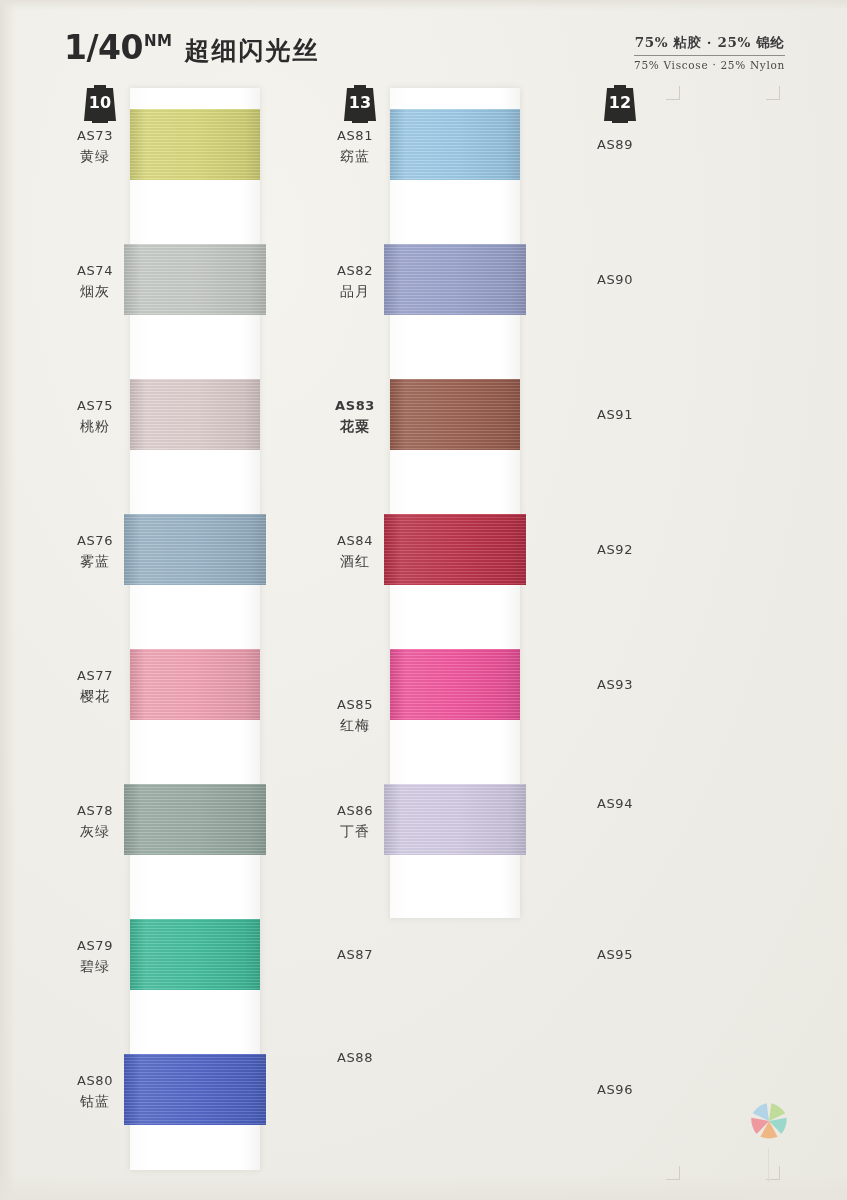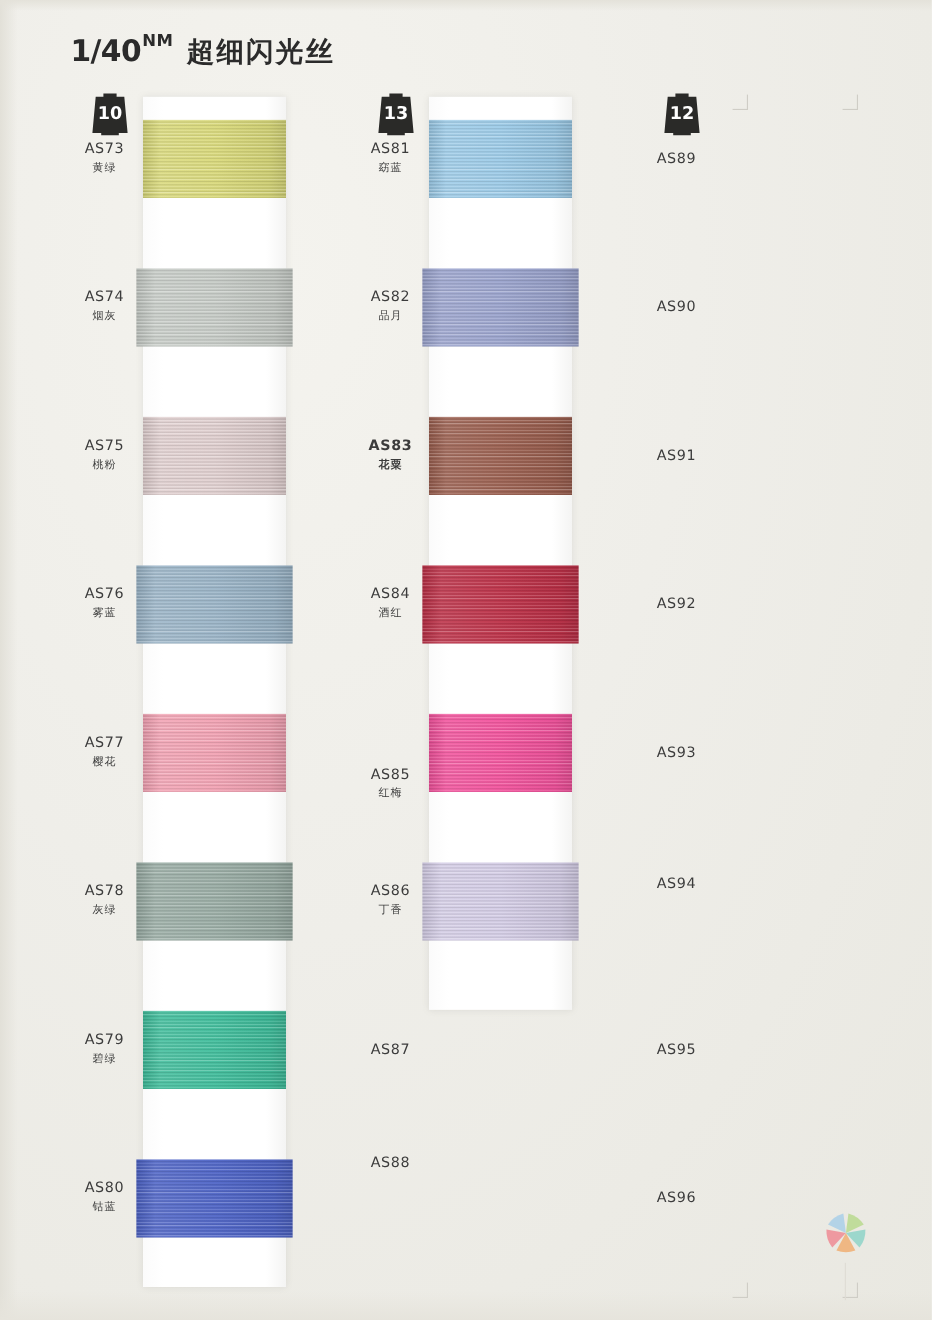--- a/index.html
+++ b/index.html
@@ -46,21 +46,21 @@
     height: 84px;
   }
   #title {
     position: absolute;
     left: 64px;
     top: 28px;
     white-space: nowrap;
     color: #2b2b2b;
   }
   #title .count {
-    font-size: 27px;
+    font-size: 33px;
     font-weight: 700;
     letter-spacing: -0.5px;
     font-family: "DejaVu Sans", sans-serif;
   }
   #title .nm {
     font-size: 15px;
     font-weight: 700;
     vertical-align: 13px;
     margin-left: 1px;
     letter-spacing: 0.5px;
@@ -181,21 +181,21 @@
     text-align: center;
     color: #3c3c3c;
     line-height: 1.45;
   }
   .entry-label .code {
     font-size: 13px;
     letter-spacing: 0.6px;
     font-family: "DejaVu Sans", sans-serif;
   }
   .entry-label .cname {
-    font-size: 10px;
+    font-size: 14px;
     letter-spacing: 1px;
     font-family: "DejaVu Sans", sans-serif;
   }
 
   
   .crop {
     position: absolute;
     width: 22px;
     height: 16px;
   }
@@ -228,20 +228,24 @@
 <div class="paper"></div>
 <div class="paper-edge-left"></div>
 <div class="paper-edge-top"></div>
 <div class="paper-edge-bottom"></div>
 
 <div id="header">
   <div id="title">
     <span class="count">1/40</span><span class="nm">NM</span><span class="name">超细闪光丝</span>
   </div>
 
+  <div id="composition">
+    <div class="cn">75% 粘胶 · 25% 锦纶</div>
+    <div class="en">75% Viscose · 25% Nylon</div>
+  </div>
 </div>
 
 <div id="columns-root">
     <div class="column" id="col-10">
       <div class="badge">
         <svg class="tag" viewBox="0 0 36 40" xmlns="http://www.w3.org/2000/svg">
   <path d="M12 1 H24 L24 4 H31 L34 37 H26 L26 39 H10 L10 37 H2 L5 4 H12 Z" fill="#2a2a28"></path>
 </svg>
         <span>10</span>
       </div>

